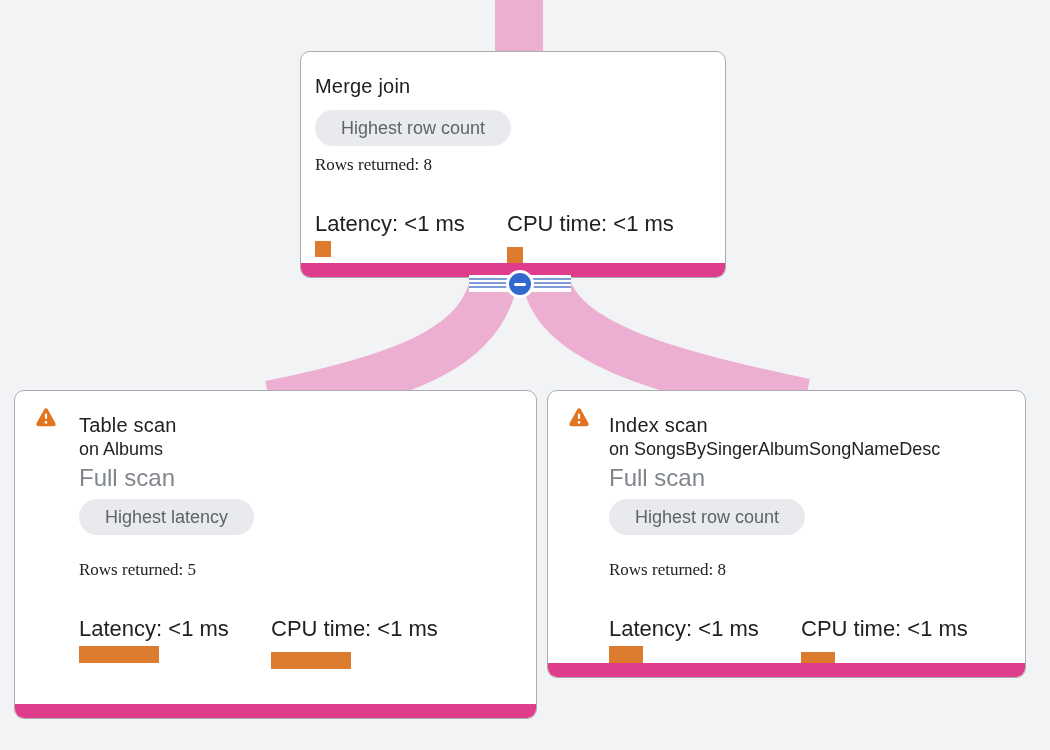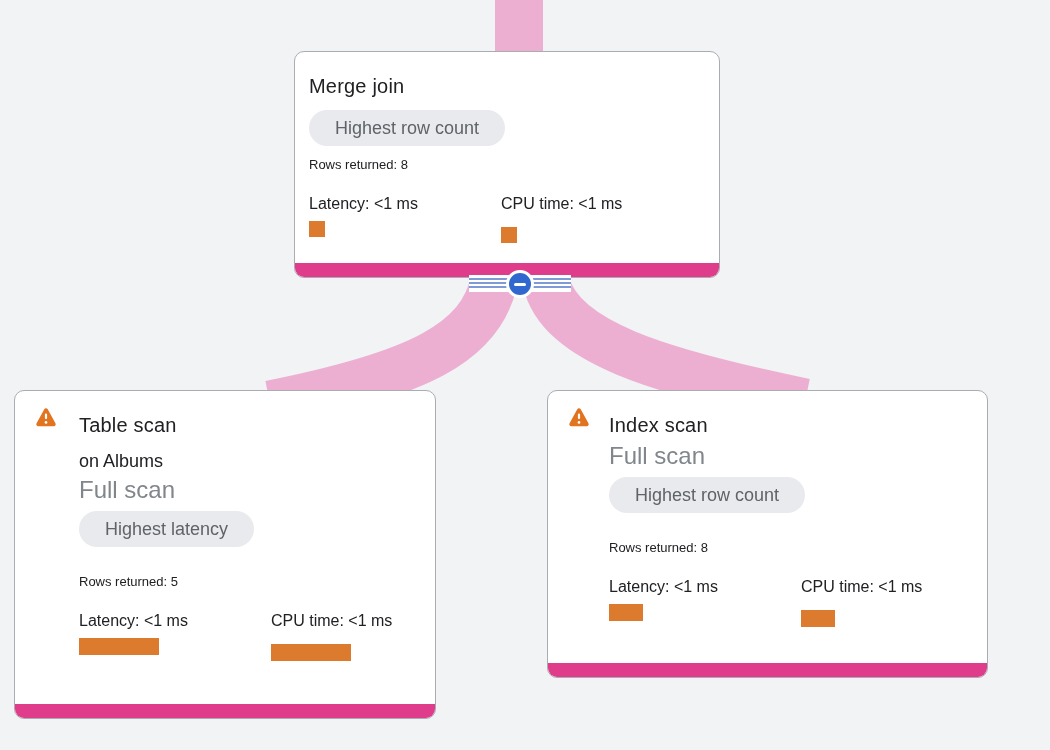--- a/index.html
+++ b/index.html
@@ -37,46 +37,46 @@
   .node--table .node-body { padding-left: 64px; }
   .node--index .node-body { padding-left: 61px; }
 
   .warning-icon { position: absolute; left: 19px; top: 15px; }
 
   .node-title {
     font-size: 20px; line-height: 26px;
     font-weight: 500; letter-spacing: .2px;
     color: #202124;
   }
-  .target-line { font-size: 18px; line-height: 22px; margin-top: 12px; }
+  .target-line { font-size: 18px; line-height: 22px; }
   .scan-type   { font-size: 24px; line-height: 22px; margin-top: 7px; color: #80868B; }
 
   .badges { margin-top: 10px; }
   .badge {
     display: table;
     height: 36px; line-height: 36px;
     border-radius: 18px;
     background: #E9EAED;
     color: #5F6368;
     font-size: 18px;
     padding: 0 26px;
     margin-bottom: 24px;
     white-space: nowrap;
   }
   .node--merge .badges { margin-top: 11px; }
   .node--merge .badge  { margin-bottom: 0; }
 
-  .rows-line { font-size: 13px; line-height: 22px; margin-top: 8px; }
+  .rows-line { font-size: 17px; line-height: 22px; margin-top: 8px; font-family: Liberation Serif, serif; }
 
   .metrics {
     display: grid;
     grid-template-columns: 192px auto;
     margin-top: 17px;
   }
-  .metric-label { font-size: 16px; line-height: 22px; white-space: nowrap; }
+  .metric-label { font-size: 22px; line-height: 22px; white-space: nowrap; margin-top: 20px; }
   .metric-bar {
     height: 17px;
     background: #DC7B2E;
     margin-top: 6px;
   }
   .metric--cpu .metric-bar { margin-top: 12px; }
   .node--merge .metric-bar { height: 16px; }
 
   
   .connector-band {
@@ -117,21 +117,21 @@
 <body>
 
 <div class="canvas">
 
   <svg class="edges" width="1050" height="750">
     <rect x="495" y="0" width="48" height="53" fill="#EDAFD1"></rect>
     <path d="M 494 281 C 481 342, 420 374, 270 404" stroke="#EDAFD1" stroke-width="47" fill="none"></path>
     <path d="M 546 281 C 559 342, 660 372, 805 402" stroke="#EDAFD1" stroke-width="47" fill="none"></path>
   </svg>
 
-  <div class="node node--merge" style="left:294px; top:51px; width:426px; height:227px;">
+  <div class="node node--merge" style="left:300px; top:51px; width:426px; height:227px;">
     <div class="node-body">
       <div class="node-title">Merge join</div>
       <div class="badges">
         <div class="badge">Highest row count</div>
       </div>
       <div class="rows-line">Rows returned: 8</div>
       <div class="metrics">
         <div class="metric metric--latency">
           <div class="metric-label">Latency: &lt;1 ms</div>
           <div class="metric-bar" style="width: 16px;"></div>
@@ -147,21 +147,21 @@
 
   <div class="connector-band">
     <div class="stripe s1"></div>
       <div class="stripe s2"></div>
       <div class="stripe s3"></div>
   </div>
   <div class="collapse-btn">
     <div class="minus-glyph"></div>
   </div>
 
-  <div class="node node--table" style="left:14px; top:390px; width:422px; height:329px;">
+  <div class="node node--table" style="left:14px; top:390px; width:523px; height:329px;">
     <span class="warning-icon">
       <svg width="24" height="22" viewBox="0 0 24 22">
         <path d="M4.3 20.2 h15.4 a2 2 0 0 0 1.73 -3 L13.73 3.2 a2 2 0 0 0 -3.46 0 L2.57 17.2 a2 2 0 0 0 1.73 3 z" fill="#E2731F"></path>
         <rect x="10.9" y="7.6" width="2.2" height="5.6" rx="1.1" fill="#FFFFFF"></rect>
         <circle cx="12" cy="16.4" r="1.35" fill="#FFFFFF"></circle>
       </svg>
     </span>
     <div class="node-body">
       <div class="node-title">Table scan</div>
       <div class="target-line">on Albums</div>
@@ -177,30 +177,31 @@
         </div>
         <div class="metric metric--cpu">
           <div class="metric-label">CPU time: &lt;1 ms</div>
           <div class="metric-bar" style="width: 80px;"></div>
         </div>
       </div>
     </div>
     <div class="accent-bar"></div>
   </div>
 
-  <div class="node node--index" style="left:547px; top:390px; width:441px; height:288px;">
+  <div class="node node--index" style="left:547px; top:390px; width:479px; height:288px;">
     <span class="warning-icon">
       <svg width="24" height="22" viewBox="0 0 24 22">
         <path d="M4.3 20.2 h15.4 a2 2 0 0 0 1.73 -3 L13.73 3.2 a2 2 0 0 0 -3.46 0 L2.57 17.2 a2 2 0 0 0 1.73 3 z" fill="#E2731F"></path>
         <rect x="10.9" y="7.6" width="2.2" height="5.6" rx="1.1" fill="#FFFFFF"></rect>
         <circle cx="12" cy="16.4" r="1.35" fill="#FFFFFF"></circle>
       </svg>
     </span>
     <div class="node-body">
       <div class="node-title">Index scan</div>
+      <div class="target-line">on SongsBySingerAlbumSongNameDesc</div>
       <div class="scan-type">Full scan</div>
       <div class="badges">
         <div class="badge">Highest row count</div>
       </div>
       <div class="rows-line">Rows returned: 8</div>
       <div class="metrics">
         <div class="metric metric--latency">
           <div class="metric-label">Latency: &lt;1 ms</div>
           <div class="metric-bar" style="width: 34px;"></div>
         </div>

